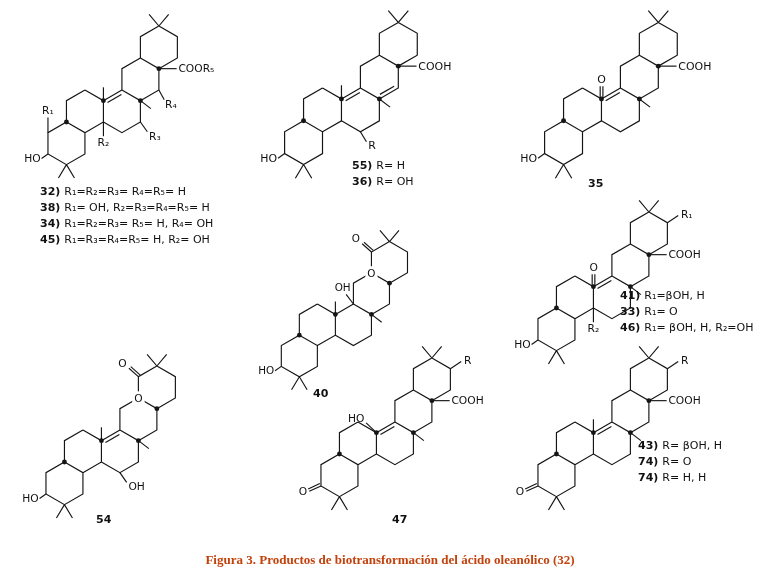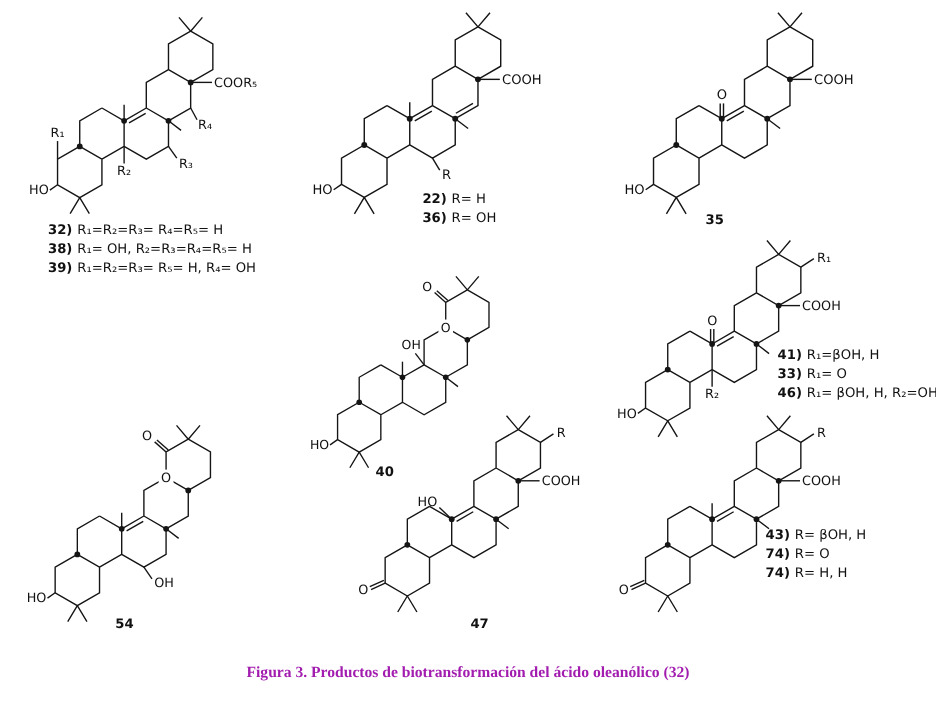--- a/index.html
+++ b/index.html
@@ -7,21 +7,21 @@
           font-family:"DejaVu Sans",sans-serif;color:#111;}
   svg.struct{position:absolute;overflow:visible;}
   .bond{fill:none;stroke:#151515;stroke-width:1.3;}
   .struct line{stroke:#151515;stroke-width:1.3;}
   .struct rect.mask{fill:#ffffff;stroke:none;}
   .struct text{font-family:"DejaVu Sans",sans-serif;font-size:12px;fill:#111;}
   .labels{position:absolute;font-size:11px;line-height:16px;white-space:nowrap;color:#111;}
   .labels .lbl-line{display:block;}
   .labels .num{font-weight:bold;margin-right:4px;}
   .caption{position:absolute;left:0;top:552px;width:780px;text-align:center;
-           font-family:"Liberation Serif",serif;font-weight:bold;font-size:13px;color:#a21caf;}
+           font-family:"Liberation Serif",serif;font-weight:bold;font-size:13px;color:#c2410c;}
 </style>
 </head>
 <body>
 
 <div class="canvas">
 
   <svg width="0" height="0" style="position:absolute" aria-hidden="true">
     <defs>
       <g id="skel">
         <path class="bond" stroke="#151515" stroke-width="1.3" fill="none" d="
@@ -55,37 +55,38 @@
     <line x1="81.6" y1="126" x2="81.6" y2="142"></line>
     <text x="81.6" y="153" text-anchor="middle">R₂</text>
     <line x1="123.2" y1="126" x2="131" y2="137"></line>
     <text x="133" y="146">R₃</text>
     <line x1="144" y1="90" x2="150" y2="101"></line>
     <text x="151" y="110">R₄</text>
   </svg>
   <div class="labels" style="left:40px;top:184px">
     <span class="lbl-line"><span class="num">32)</span><span>R₁=R₂=R₃= R₄=R₅= H</span></span>
     <span class="lbl-line"><span class="num">38)</span><span>R₁= OH, R₂=R₃=R₄=R₅= H</span></span>
-    <span class="lbl-line"><span class="num">39)</span><span>R₁=R₂=R₃= R₅= H, R₄= OH</span></span>
+    <span class="lbl-line"><span class="num">34)</span><span>R₁=R₂=R₃= R₅= H, R₄= OH</span></span>
+    <span class="lbl-line"><span class="num">45)</span><span>R₁=R₃=R₄=R₅= H, R₂= OH</span></span>
   </div>
 
   <svg class="struct" style="left:258px;top:6px" width="205" viewBox="-10 0 225 200">
     <use href="#skel"></use>
     <line x1="86.2" y1="104" x2="101.8" y2="95"></line>
     <line x1="123.8" y1="97" x2="139.4" y2="88"></line>
     <line x1="81.6" y1="102" x2="81.6" y2="87"></line>
     <line x1="19.2" y1="162" x2="12" y2="167"></line>
     <text x="11" y="171" text-anchor="end">HO</text>
     <line x1="144" y1="66" x2="164" y2="66"></line>
     <text x="166" y="70">COOH</text>
     <line x1="102.4" y1="138" x2="109" y2="149"></line>
     <text x="111" y="157">R</text>
   </svg>
   <div class="labels" style="left:352px;top:158px">
-    <span class="lbl-line"><span class="num">22)</span><span>R= H</span></span>
+    <span class="lbl-line"><span class="num">55)</span><span>R= H</span></span>
     <span class="lbl-line"><span class="num">36)</span><span>R= OH</span></span>
   </div>
 
   <svg class="struct" style="left:518px;top:6px" width="205" viewBox="-10 0 225 200">
     <use href="#skel"></use>
     <line x1="86.2" y1="104" x2="101.8" y2="95"></line>
     <line x1="80.2" y1="101" x2="80.2" y2="88"></line>
     <line x1="83.2" y1="101" x2="83.2" y2="88"></line>
     <text x="81.8" y="84" text-anchor="middle">O</text>
     <line x1="19.2" y1="162" x2="12" y2="167"></line>
@@ -122,21 +123,21 @@
     <text x="81.8" y="84" text-anchor="middle">O</text>
     <line x1="19.2" y1="162" x2="12" y2="167"></line>
     <text x="11" y="171" text-anchor="end">HO</text>
     <line x1="144" y1="66" x2="164" y2="66"></line>
     <text x="166" y="70">COOH</text>
     <line x1="164.8" y1="30" x2="177" y2="22"></line>
     <text x="180" y="25">R₁</text>
     <line x1="81.6" y1="126" x2="81.6" y2="142"></line>
     <text x="81.6" y="153" text-anchor="middle">R₂</text>
   </svg>
-  <div class="labels" style="left:648px;top:288px">
+  <div class="labels" style="left:620px;top:288px">
     <span class="lbl-line"><span class="num">41)</span><span>R₁=βOH, H</span></span>
     <span class="lbl-line"><span class="num">33)</span><span>R₁= O</span></span>
     <span class="lbl-line"><span class="num">46)</span><span>R₁= βOH, H, R₂=OH</span></span>
   </div>
 
   <svg class="struct" style="left:20px;top:350px" width="200" viewBox="-10 0 225 200">
     <use href="#skel"></use>
     <line x1="86.2" y1="104" x2="101.8" y2="95"></line>
     <line x1="81.6" y1="102" x2="81.6" y2="87"></line>
     <line x1="19.2" y1="162" x2="12" y2="167"></line>

